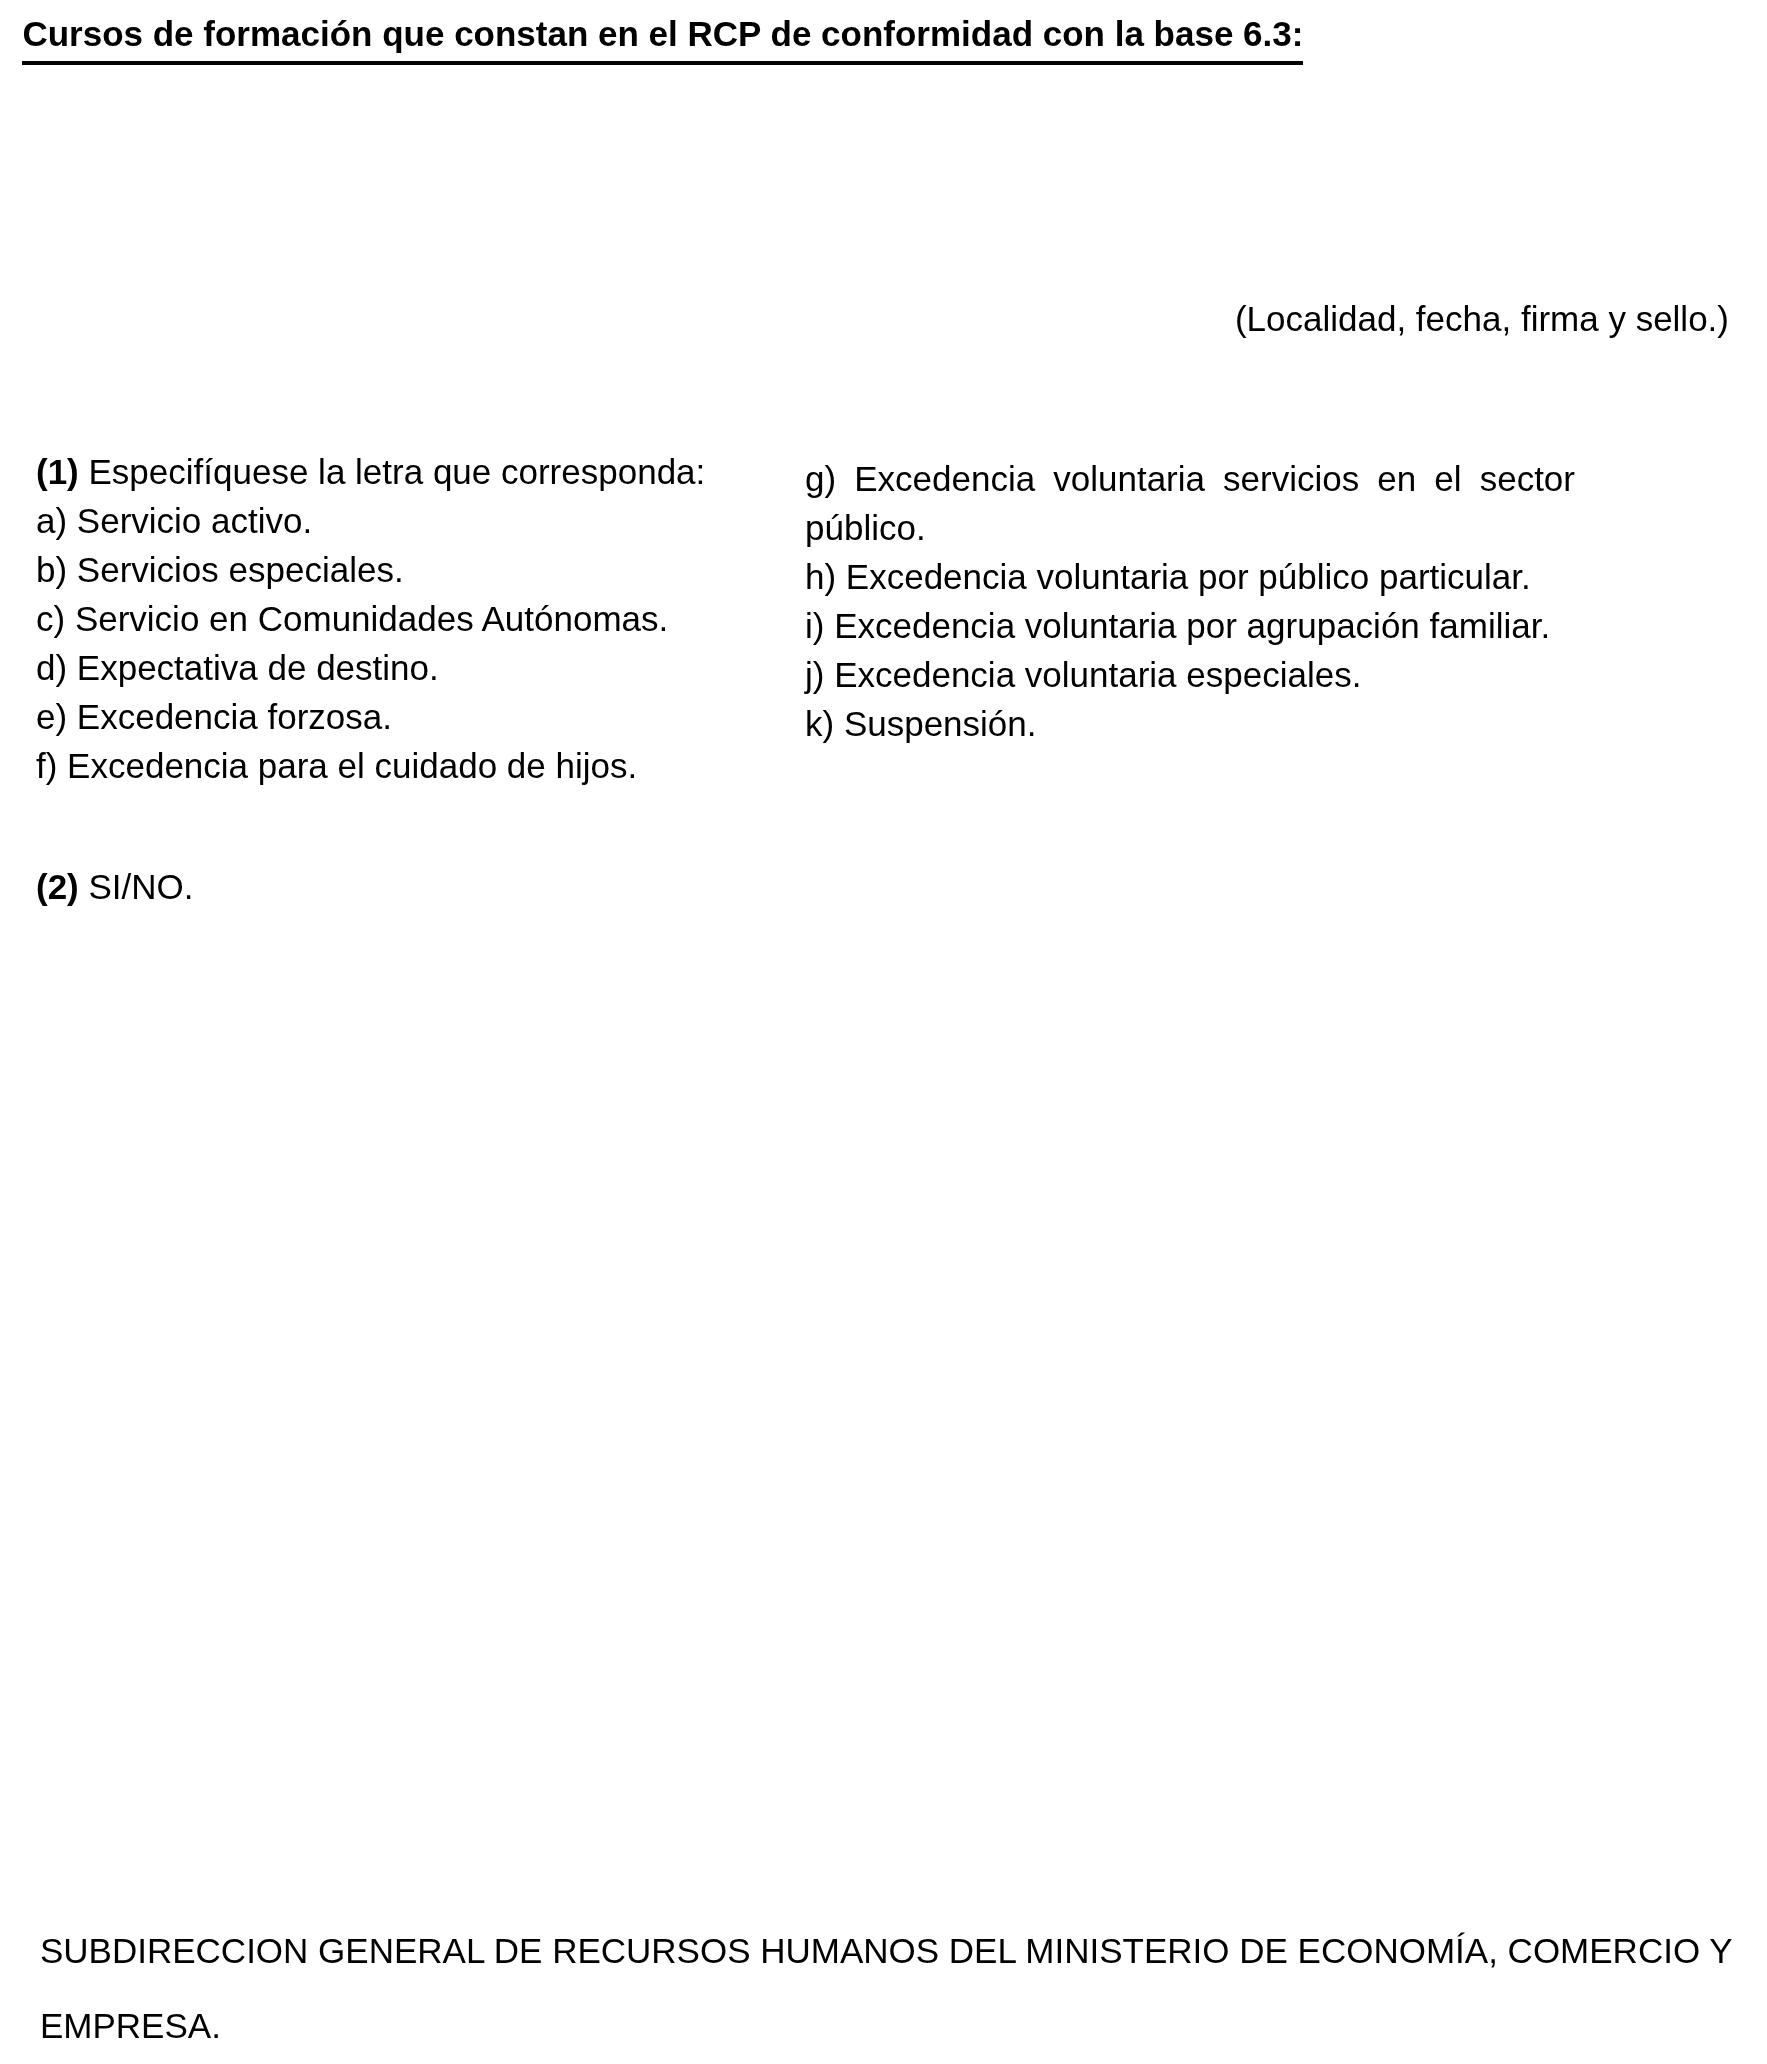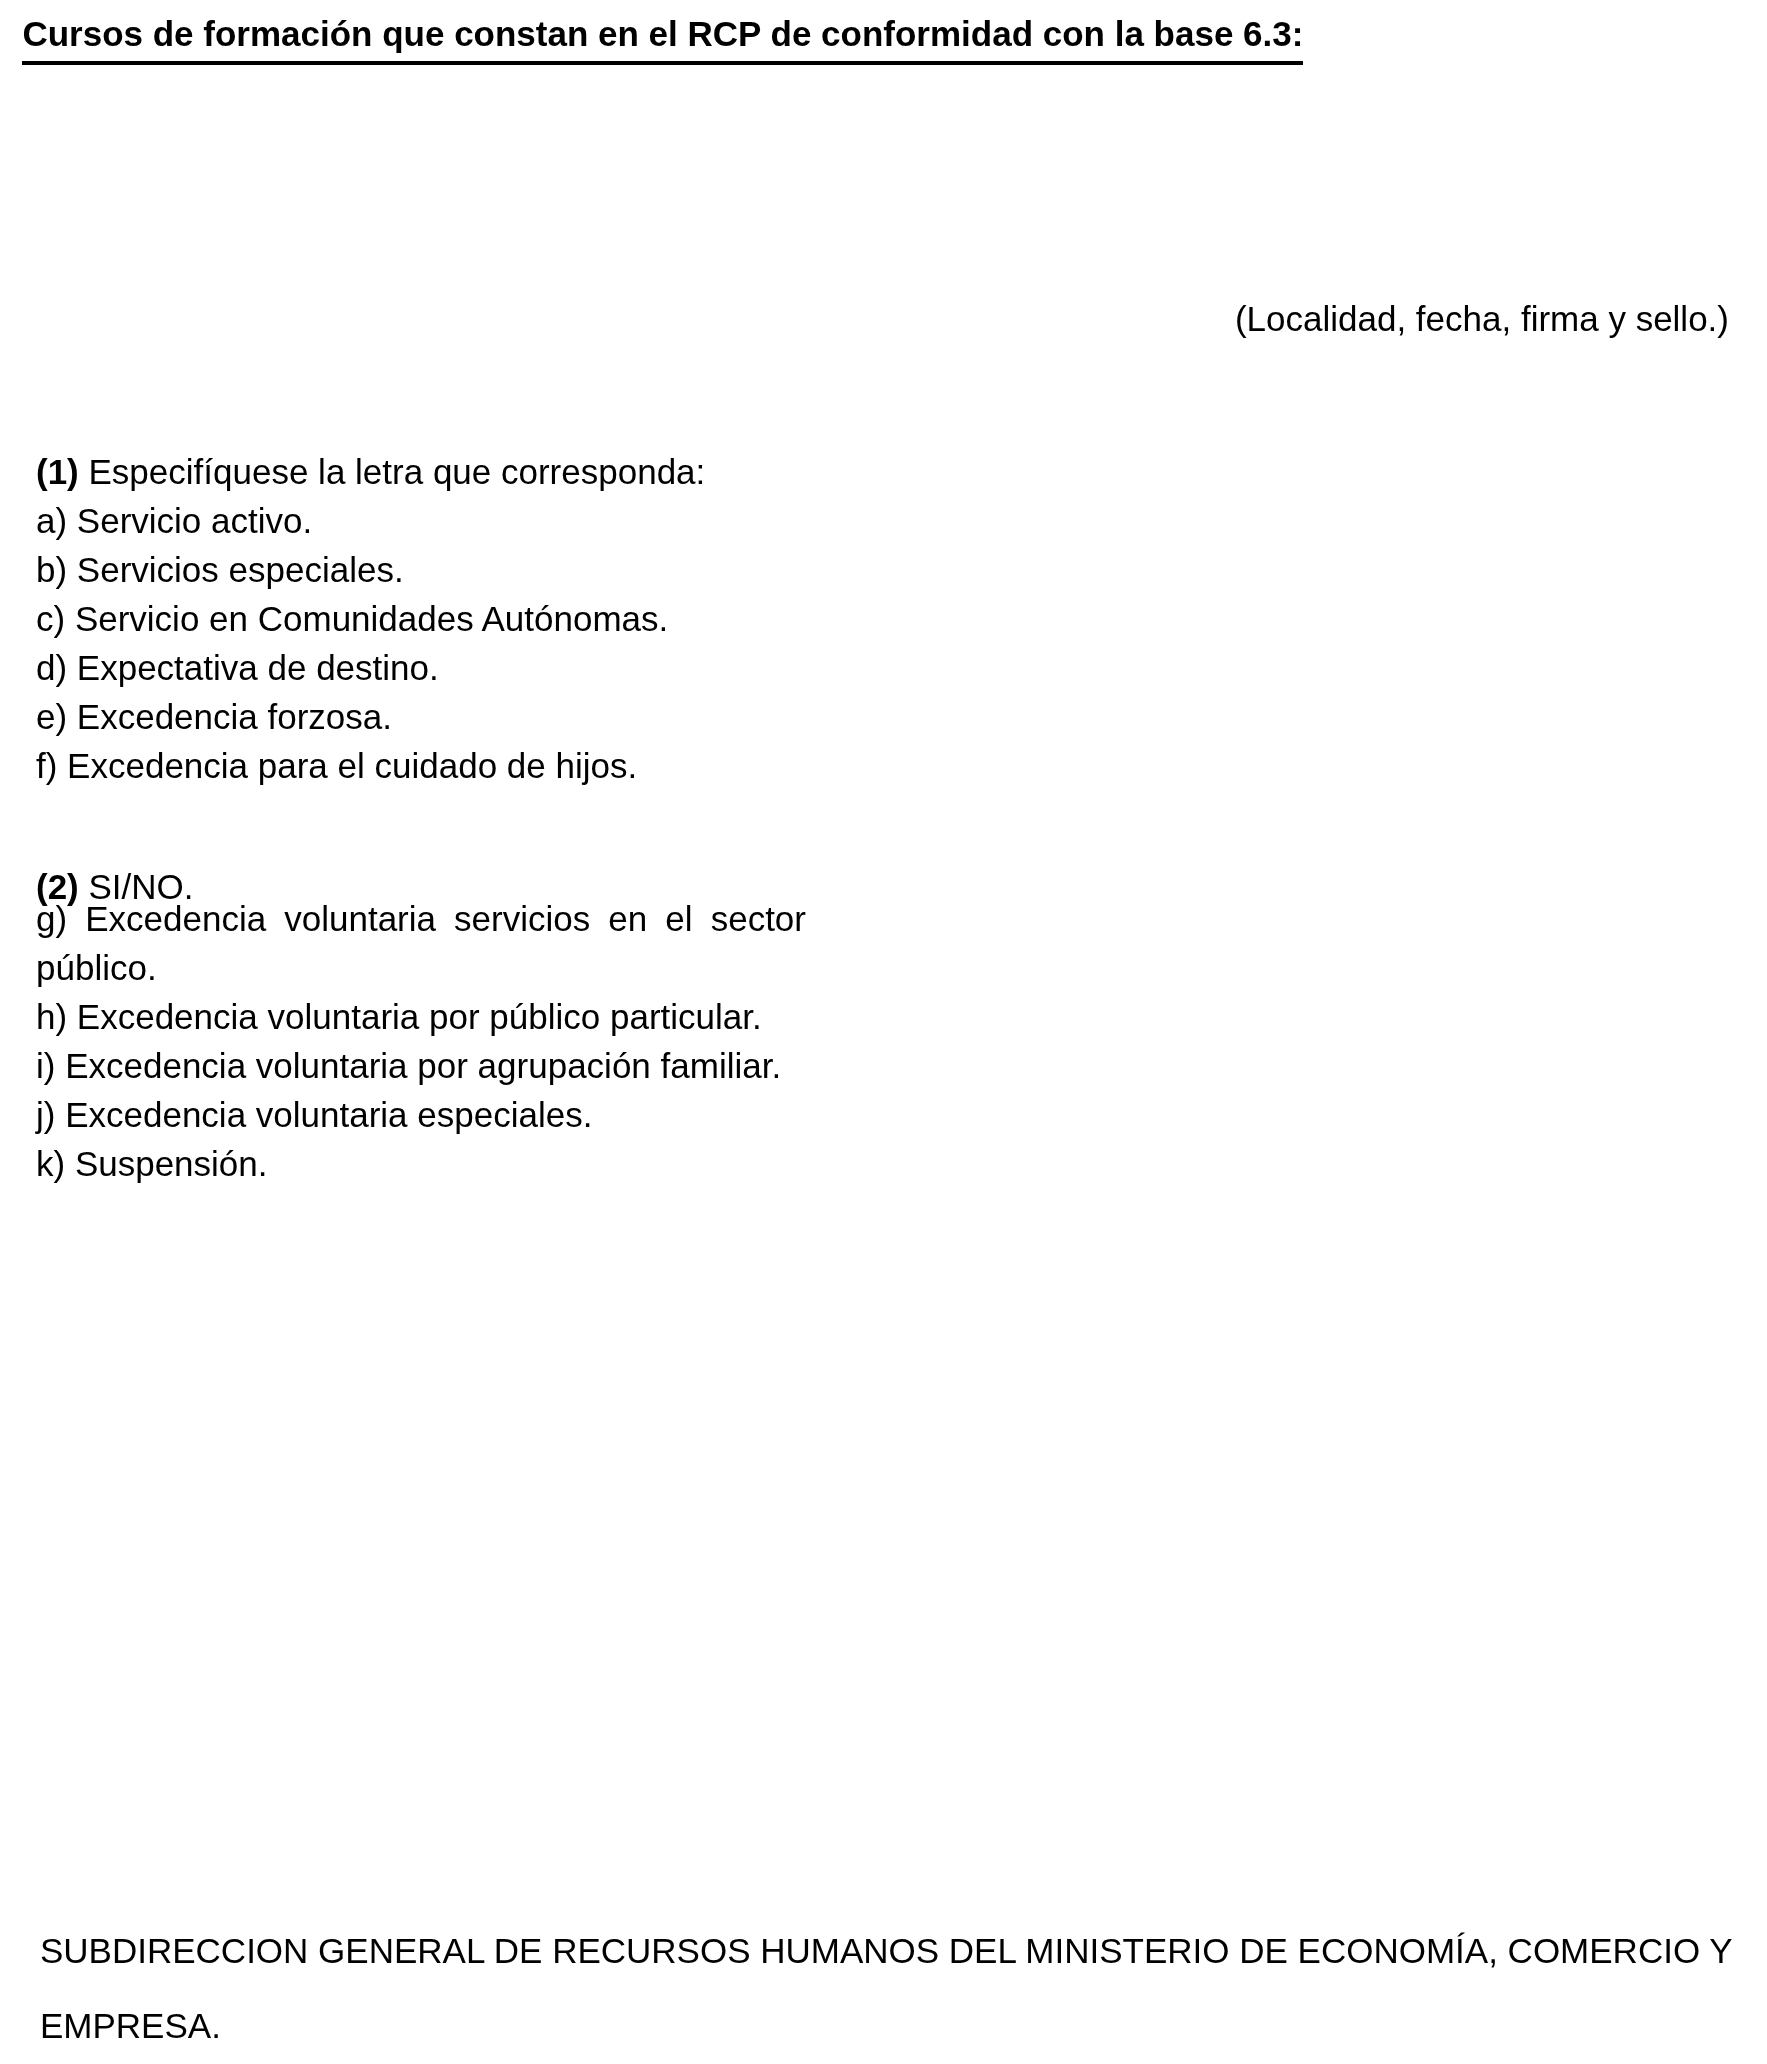--- a/index.html
+++ b/index.html
@@ -46,29 +46,28 @@
     left: 6px;
     width: 1723px;
     text-align: right;
     line-height: 47px;
   }
   .columns {
     position: absolute;
     top: 447px;
     left: 36px;
     display: flex;
-    gap: 104px;
+    gap: 36px;
     align-items: flex-start;
-    flex-direction: column;
   }
   .col {
     line-height: 49px;
   }
   .col.left  { width: 733px; }
-  .col.right { width: 770px; }
+  .col.right { width: 770px; margin-top: 7px; }
   .col p {
     margin: 0;
     padding: 0;
   }
   .justify {
     text-align: justify;
     text-justify: inter-word;
   }
   .nota2 {
     position: absolute;

